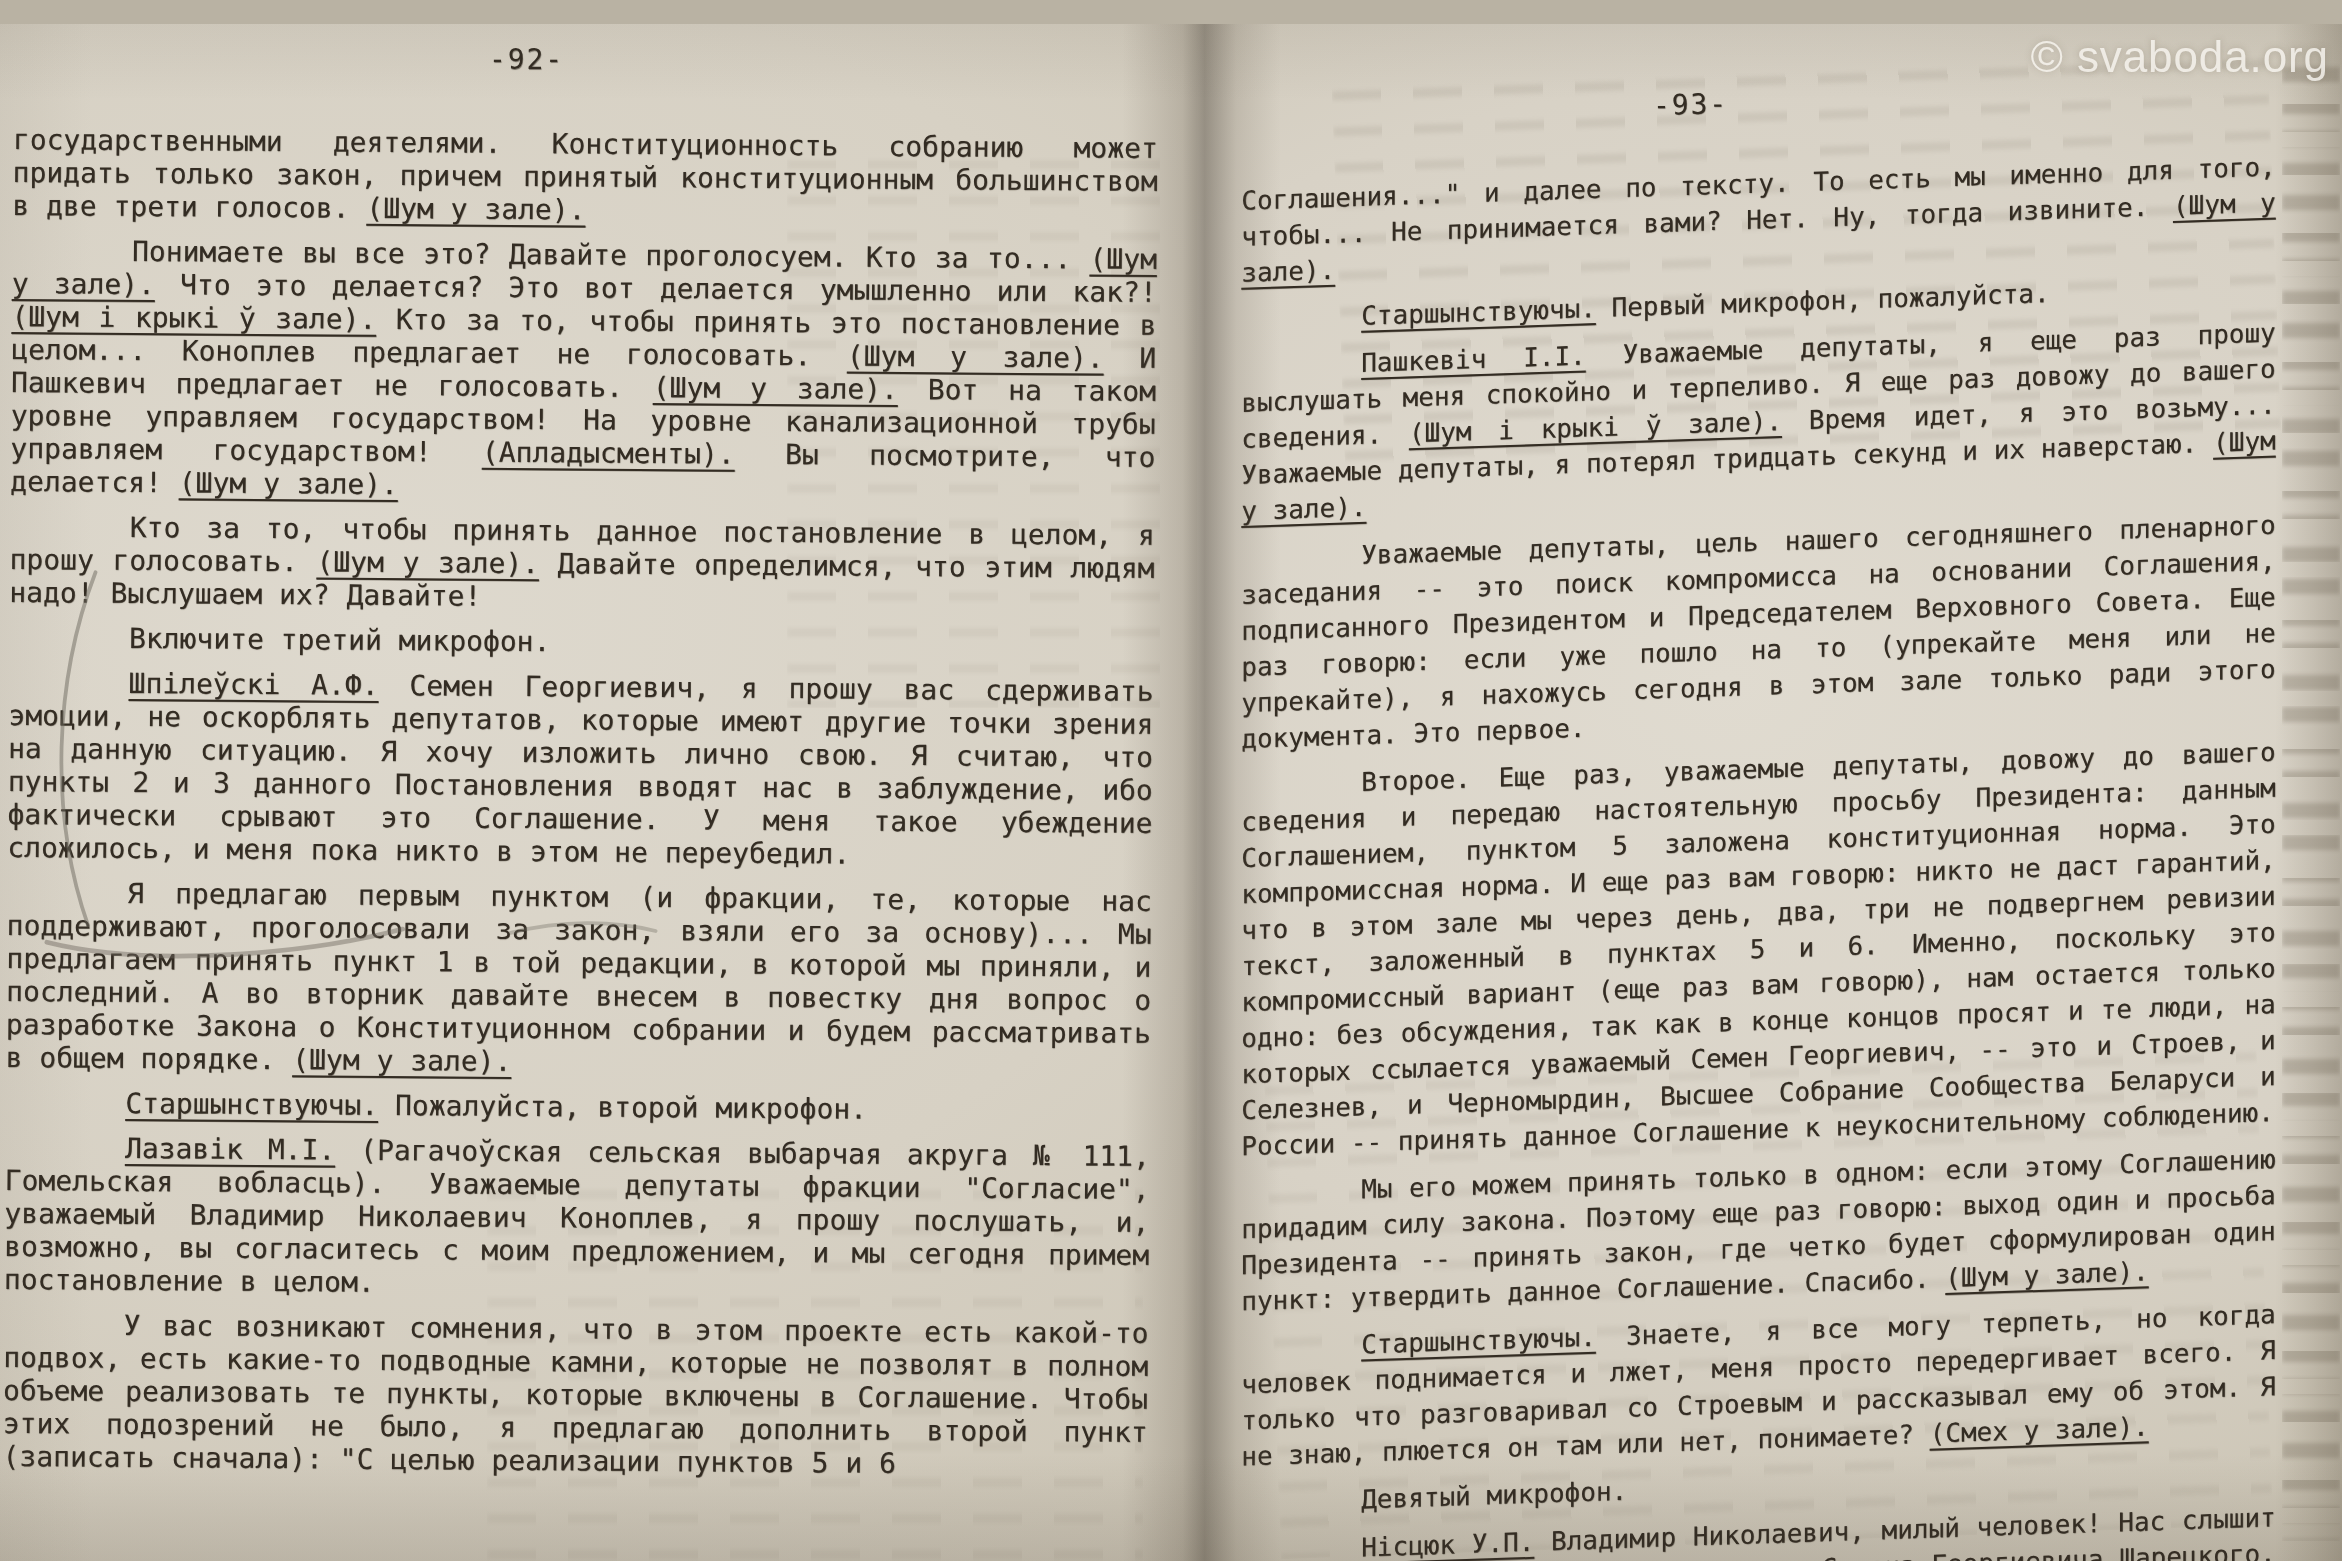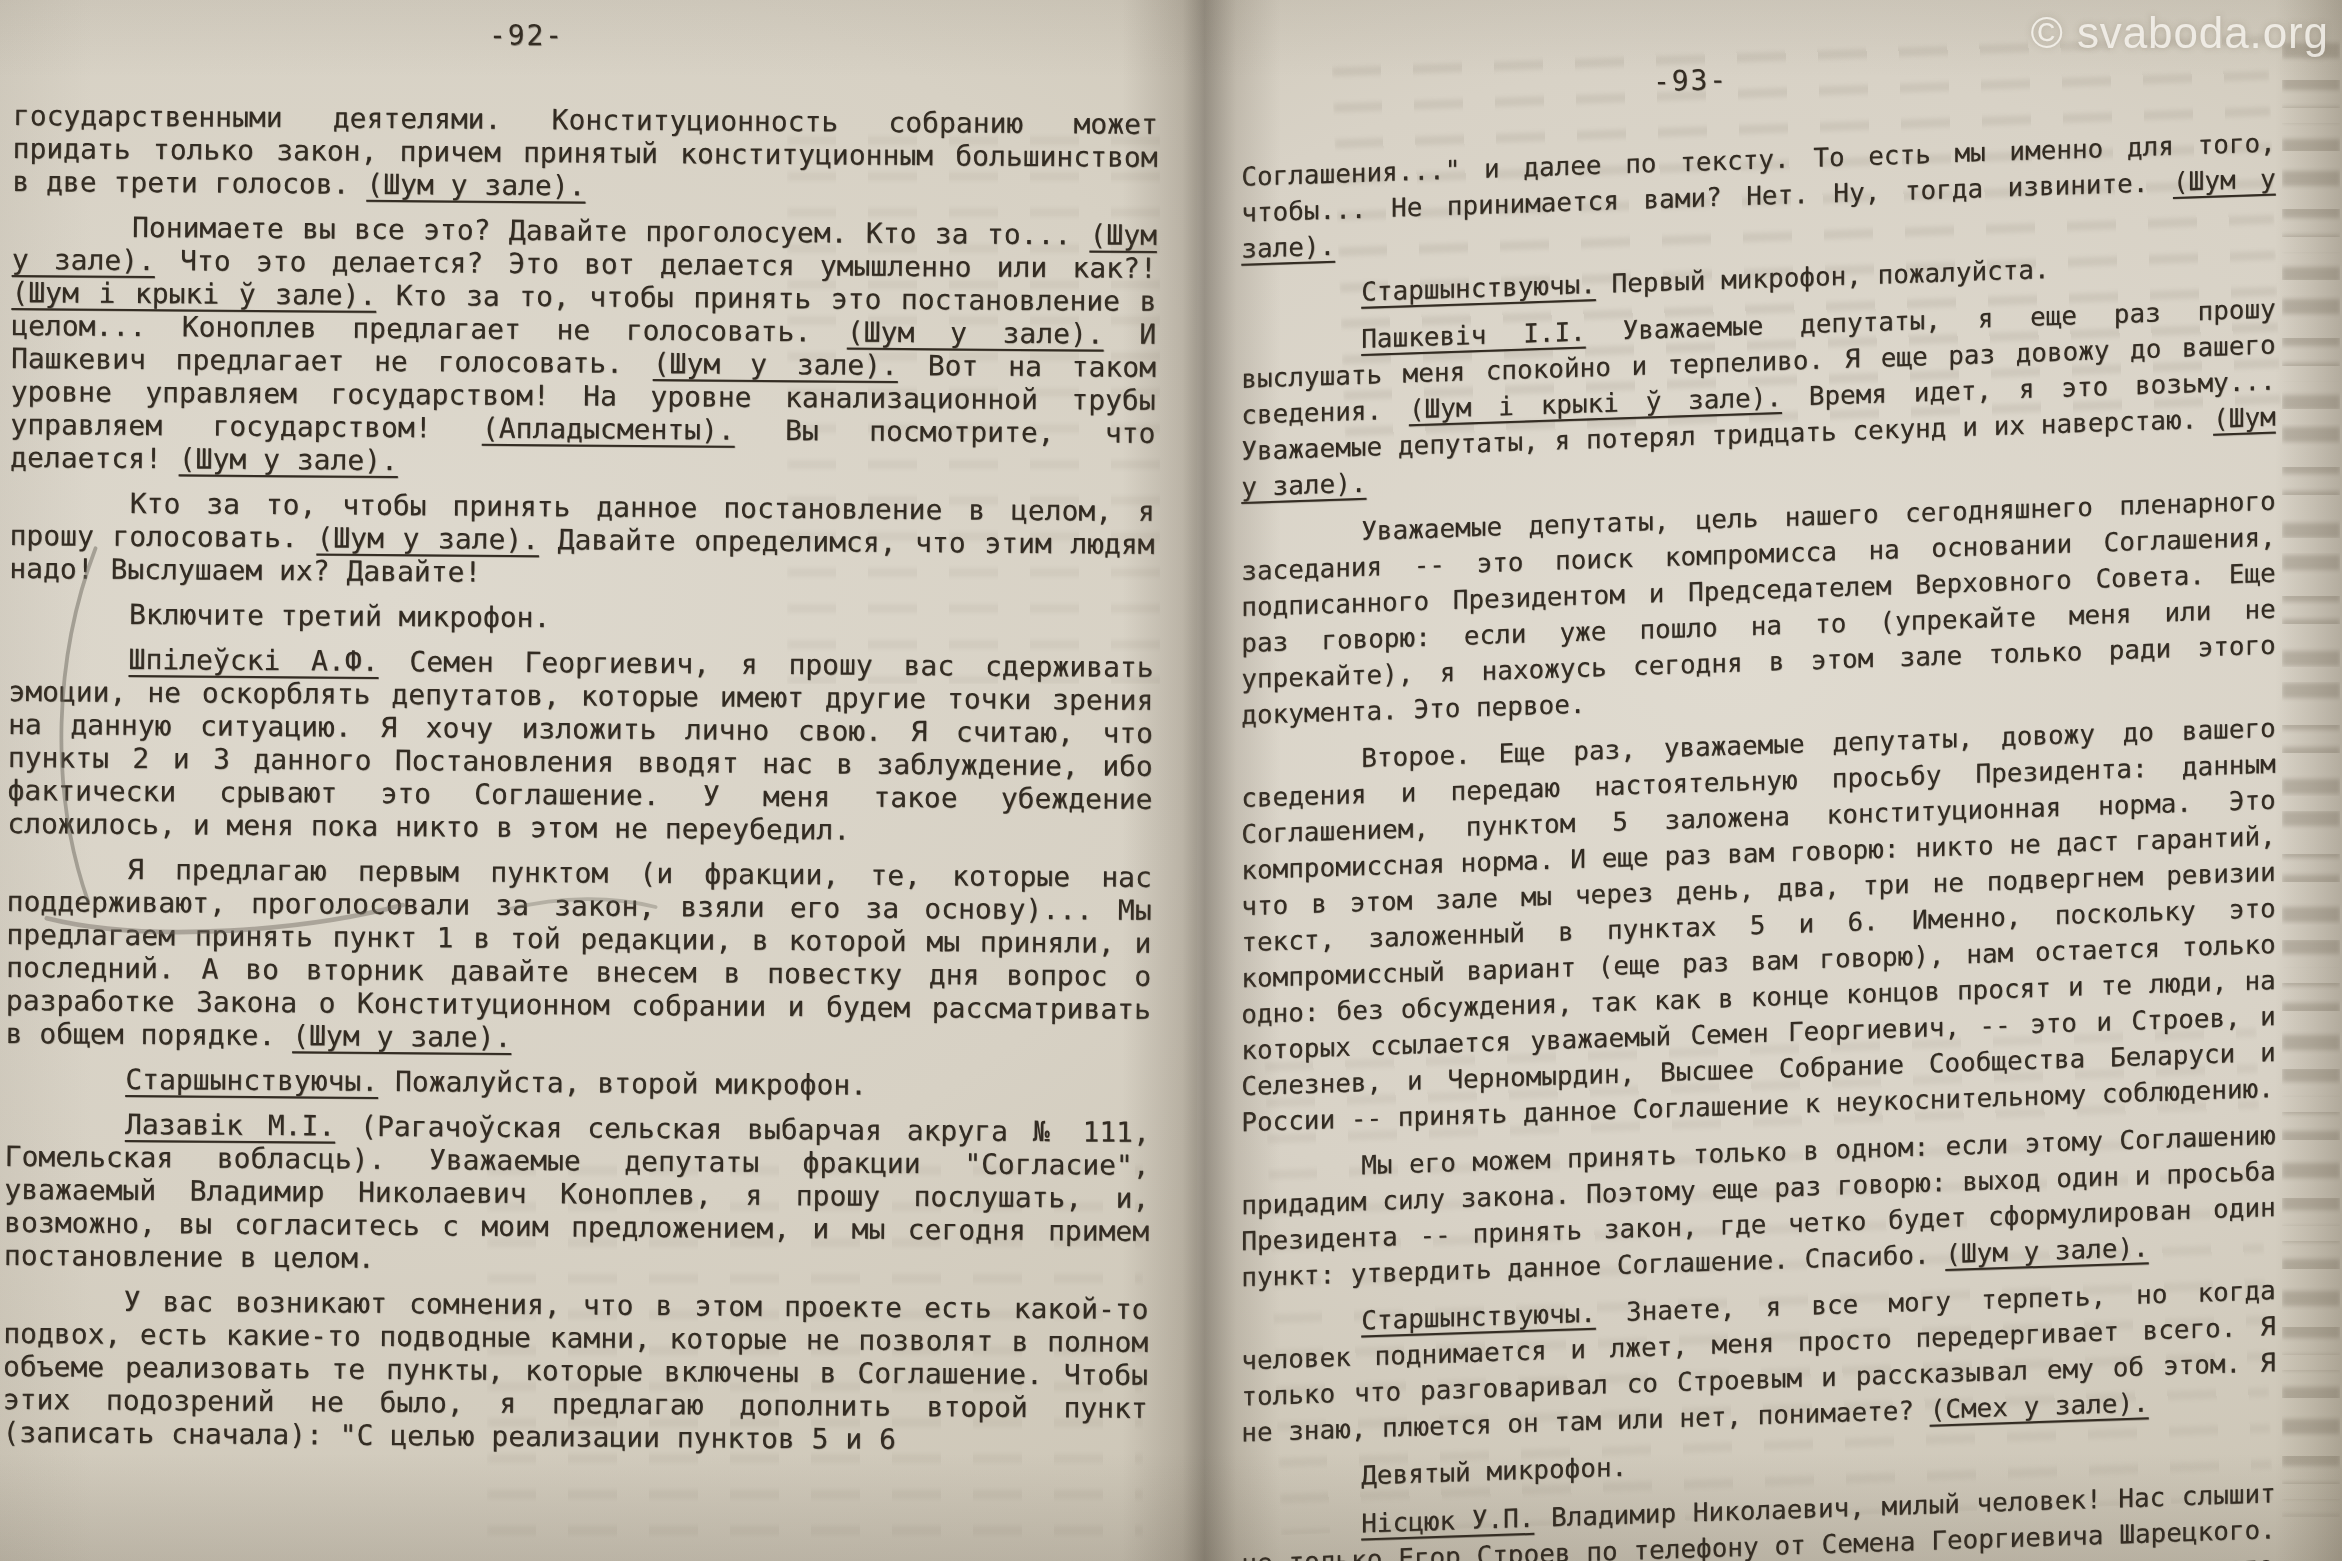--- a/index.html
+++ b/index.html
@@ -1,21 +1,21 @@
 <!DOCTYPE html>
 <html style="--paper: #d7d1c4; --ink: #332c23; --watermark: rgba(250,248,242,0.80); --pencil: #6e695f;font-size:15px"><head>
 <meta charset="utf-8">
 <style>
   html, body { margin:0; padding:0; }
   body {
     width:2342px; height:1562px; overflow:hidden; position:relative;
     background:#b9b2a3;
     font-family:"DejaVu Sans Mono", monospace;
   }
-  .scene { position:absolute; inset:0; }
+  .scene { position:absolute; inset:0;margin-top:24px; }
 
   
   .page { position:absolute; top:0; height:1562px; overflow:hidden; }
   .page-left {
     left:0; width:1197px;
     background: radial-gradient(1593px 1171px at 32% 38%, #ded9ce 0%, #d7d1c4 55%, #cbc4b4 100%);
   }
   .page-right {
     left:1197px; width:1145px;
     background: radial-gradient(1405px 1077px at 46% 42%, #e0dbd0 0%, #d8d2c6 55%, #c8c1b0 100%);

